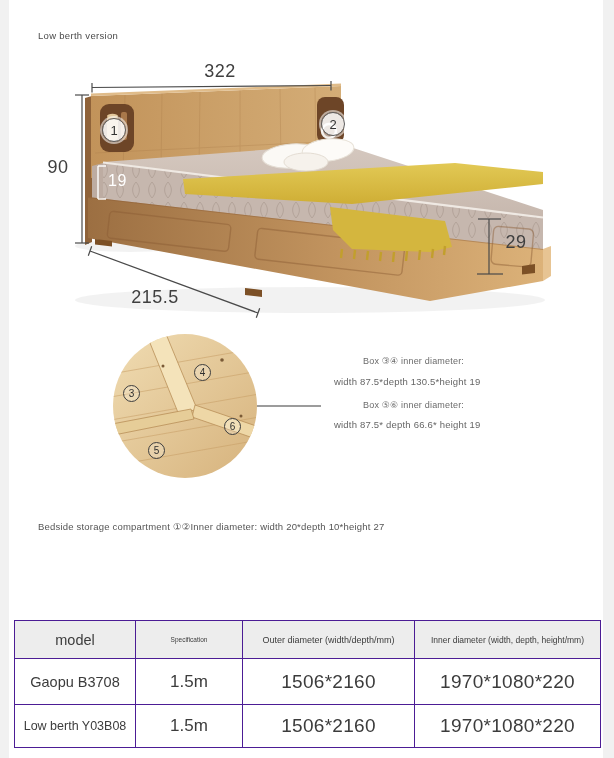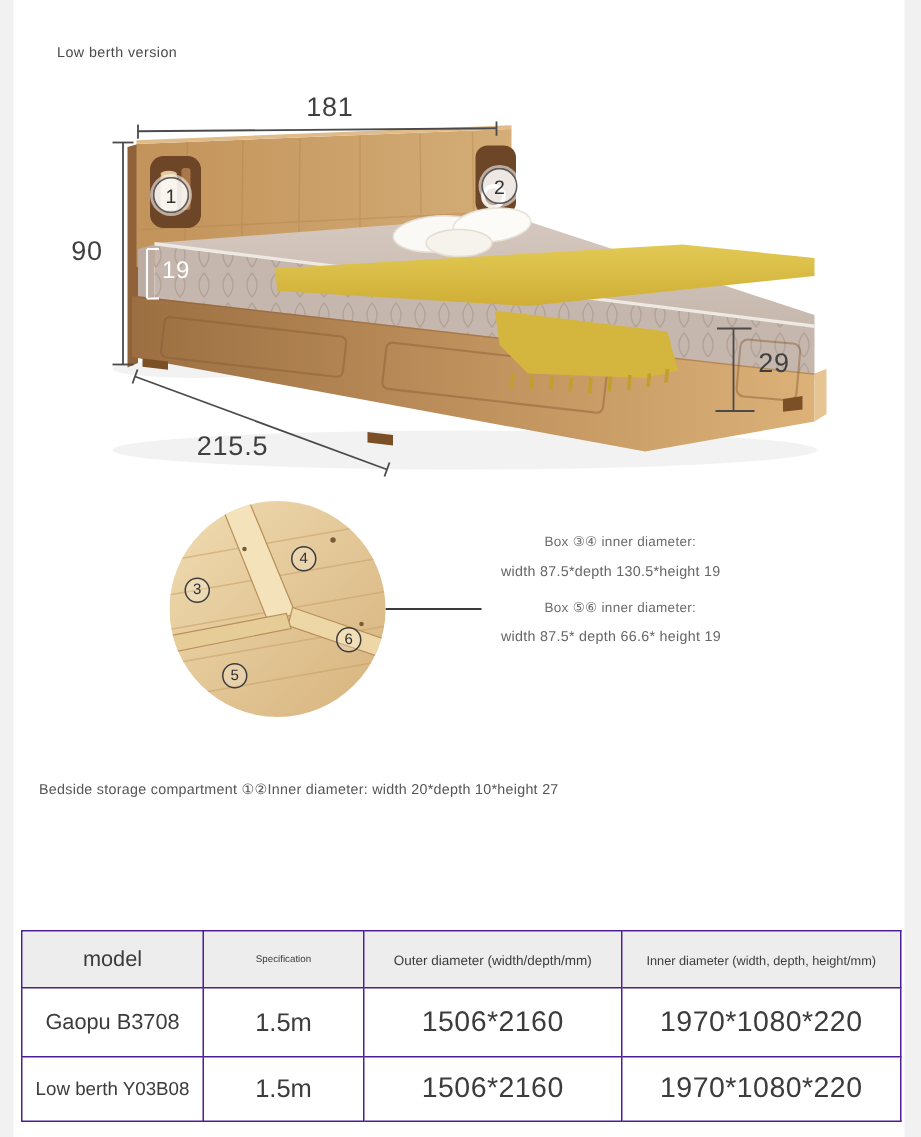--- a/index.html
+++ b/index.html
@@ -214,40 +214,40 @@
       <polygon points="195,405 262,428 262,441 192,417" fill="#eed7a6" stroke="#b98f58" stroke-width="0.8"></polygon>
       <polygon points="112,424 191,409 194,419 114,435" fill="#e6cd98" stroke="#b98f58" stroke-width="0.8"></polygon>
       <circle cx="222" cy="360" r="1.8" fill="#7a5a36"></circle>
       <circle cx="163" cy="366" r="1.5" fill="#7a5a36"></circle>
       <circle cx="241" cy="416" r="1.5" fill="#7a5a36"></circle>
     </g>
   </svg>
 
   <div class="ov version" style="left:38px;top:30px;">Low berth version</div>
 
-  <div class="ov dim center" style="left:185px;top:61px;width:70px;">181</div>
+  <div class="ov dim center" style="left:185px;top:61px;width:70px;">322</div>
   <div class="ov dim right-al" style="left:40px;top:157px;width:36px;">90</div>
   <div class="ov dim white" style="left:108px;top:172px;font-size:16px;">19</div>
   <div class="ov dim center" style="left:110px;top:287px;width:90px;">215.5</div>
   <div class="ov dim center" style="left:496px;top:232px;width:40px;">29</div>
 
   <div class="ov marker" style="left:102px;top:118px;">1</div>
   <div class="ov marker" style="left:321px;top:112px;">2</div>
 
   <div class="ov marker-sm" style="left:123px;top:385px;">3</div>
   <div class="ov marker-sm" style="left:194px;top:364px;">4</div>
   <div class="ov marker-sm" style="left:148px;top:442px;">5</div>
   <div class="ov marker-sm" style="left:224px;top:418px;">6</div>
 
   <div class="ov note-title" style="left:331px;top:356px;">Box ③④ inner diameter:</div>
   <div class="ov note-dims" style="left:334px;top:376px;">width 87.5*depth 130.5*height 19</div>
   <div class="ov note-title" style="left:331px;top:400px;">Box ⑤⑥ inner diameter:</div>
   <div class="ov note-dims" style="left:334px;top:419px;">width 87.5* depth 66.6* height 19</div>
 
-  <div class="ov bedside" style="left:26px;top:521px;">Bedside storage compartment ①②Inner diameter: width 20*depth 10*height 27</div>
+  <div class="ov bedside" style="left:38px;top:521px;">Bedside storage compartment ①②Inner diameter: width 20*depth 10*height 27</div>
 
   <table class="spec">
     <colgroup>
         <col style="width:121px">
         <col style="width:107px">
         <col style="width:172px">
         <col style="width:186px">
       </colgroup>
     <tbody>
       <tr class="hd">

